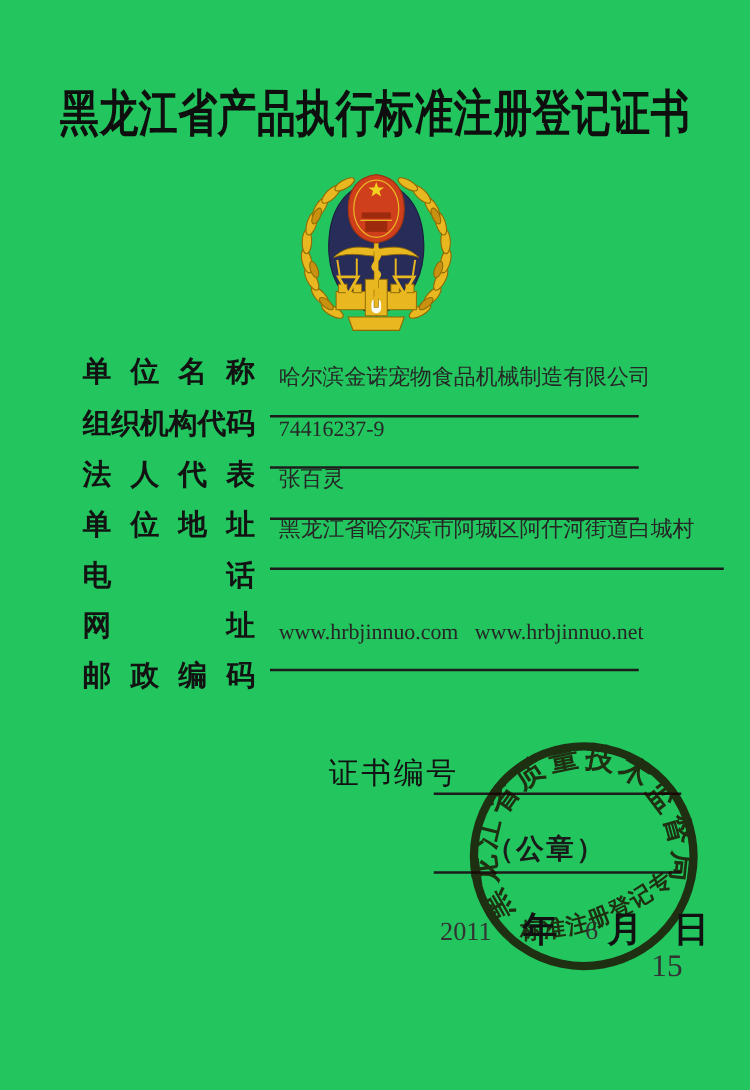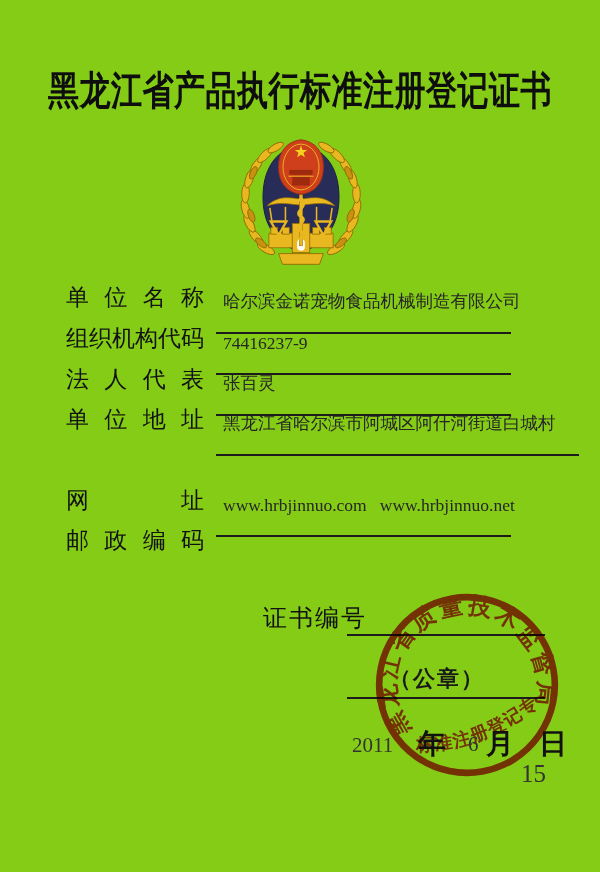--- a/index.html
+++ b/index.html
@@ -1,31 +1,31 @@
 <!DOCTYPE html>
 <html><head>
 <meta charset="utf-8">
 <style>
   html,body{margin:0;padding:0;background:#e9e9e9;}
   .page{
     position:relative;width:600px;height:872px;margin:0 auto;
-    background:#84cc16;overflow:hidden;
+    background:#22c55e;overflow:hidden;
     font-family:"Liberation Serif","DejaVu Serif",serif;color:#161616;
   }
   .title{
     position:absolute;top:64px;left:0;width:100%;text-align:center;
     font-size:31px;font-weight:900;letter-spacing:0.5px;color:#0e0e0e;
     transform:scaleY(1.28);transform-origin:top center;white-space:nowrap;
   }
   .emblem{position:absolute;left:218px;top:130px;}
   
   .frow{position:absolute;left:66px;width:510px;height:36px;}
   .flabel{
     position:absolute;left:0;top:0;width:138px;height:30px;
-    font-size:23px;font-weight:normal;color:#121212;
+    font-size:23px;font-weight:bold;color:#121212;
     text-align:justify;text-align-last:justify;text-justify:inter-character;
     white-space:nowrap;overflow:hidden;
   }
   .fvalue{
     position:absolute;left:150px;top:0px;width:288px;height:31px;
     border-bottom:2px solid #1c1c1c;
     font-size:17.5px;color:#262626;padding-left:7px;white-space:pre;
     display:flex;align-items:flex-end;padding-bottom:19px;overflow:visible;
   }
   .cert-label{
@@ -119,20 +119,21 @@
   </div>
   <div class="frow" style="top:404px">
     <div class="flabel">单位地址</div>
     <div class="fvalue" style="width:356px">黑龙江省哈尔滨市阿城区阿什河街道白城村</div>
   </div>
   <div class="frow" style="top:364px">
     <div class="flabel">法人代表</div>
     <div class="fvalue">张百灵</div>
   </div>
   <div class="frow" style="top:445px">
+    <div class="flabel">电话</div>
   </div>
   <div class="frow" style="top:485px">
     <div class="flabel">网址</div>
     <div class="fvalue">www.hrbjinnuo.com   www.hrbjinnuo.net</div>
   </div>
   <div class="frow" style="top:525px">
     <div class="flabel">邮政编码</div>
   </div>
 
   <div class="cert-label" style="left:263px;top:602px">证书编号</div>

